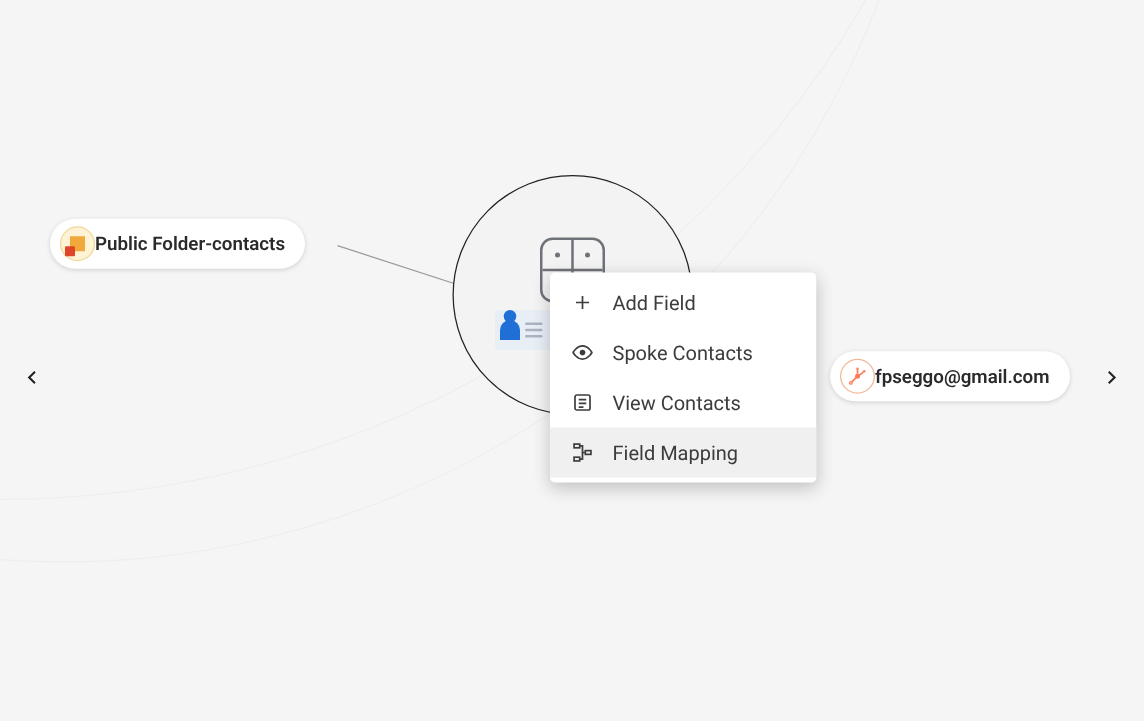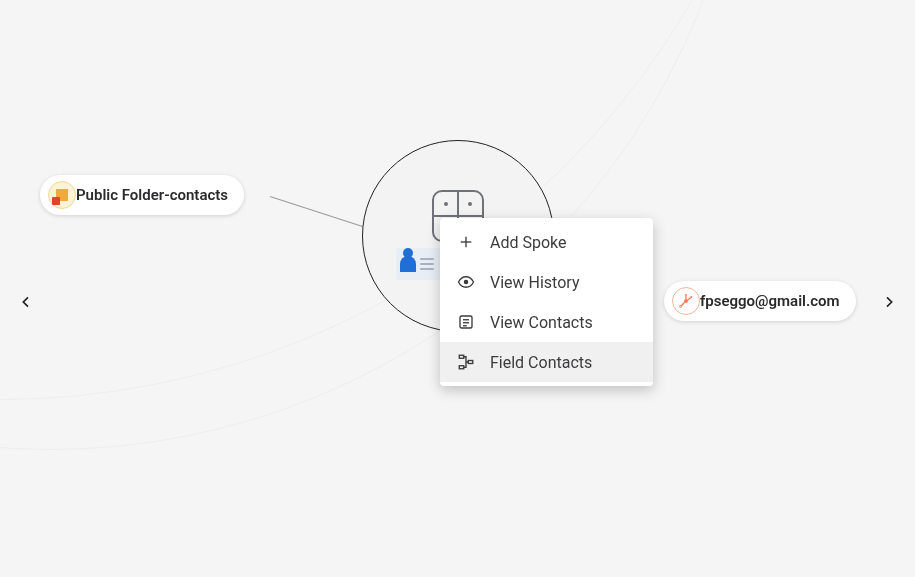--- a/index.html
+++ b/index.html
@@ -203,30 +203,30 @@
 </div>
 
 <div class="menu">
   <div class="menu-item">
     <span class="mi-icon">
       <svg viewBox="0 0 24 24">
           <line x1="12" y1="5" x2="12" y2="19"></line>
           <line x1="5" y1="12" x2="19" y2="12"></line>
         </svg>
     </span>
-    <span>Add Spoke</span>
+    <span>Add Field</span>
   </div>
   <div class="menu-item">
     <span class="mi-icon">
       <svg viewBox="0 0 24 24">
           <path d="M2 12s3.5-7 10-7 10 7 10 7-3.5 7-10 7S2 12 2 12z"></path>
           <circle cx="12" cy="12" r="3" fill="#3c3c3e" stroke="none"></circle>
         </svg>
     </span>
-    <span>View History</span>
+    <span>Spoke Contacts</span>
   </div>
   <div class="menu-item">
     <span class="mi-icon">
       <svg viewBox="0 0 24 24">
           <rect x="4" y="4" width="16" height="16" rx="2"></rect>
           <line x1="8" y1="9" x2="16" y2="9"></line>
           <line x1="8" y1="13" x2="16" y2="13"></line>
           <line x1="8" y1="17" x2="13" y2="17"></line>
         </svg>
     </span>
@@ -235,15 +235,15 @@
   <div class="menu-item hover">
     <span class="mi-icon">
       <svg viewBox="0 0 24 24">
           <rect x="3" y="3" width="6" height="4"></rect>
           <rect x="3" y="17" width="6" height="4"></rect>
           <rect x="15" y="10" width="6" height="4"></rect>
           <path d="M9 5h3v7h3"></path>
           <path d="M9 19h3v-7"></path>
         </svg>
     </span>
-    <span>Field Contacts</span>
+    <span>Field Mapping</span>
   </div>
 </div>
 
 </body></html>

